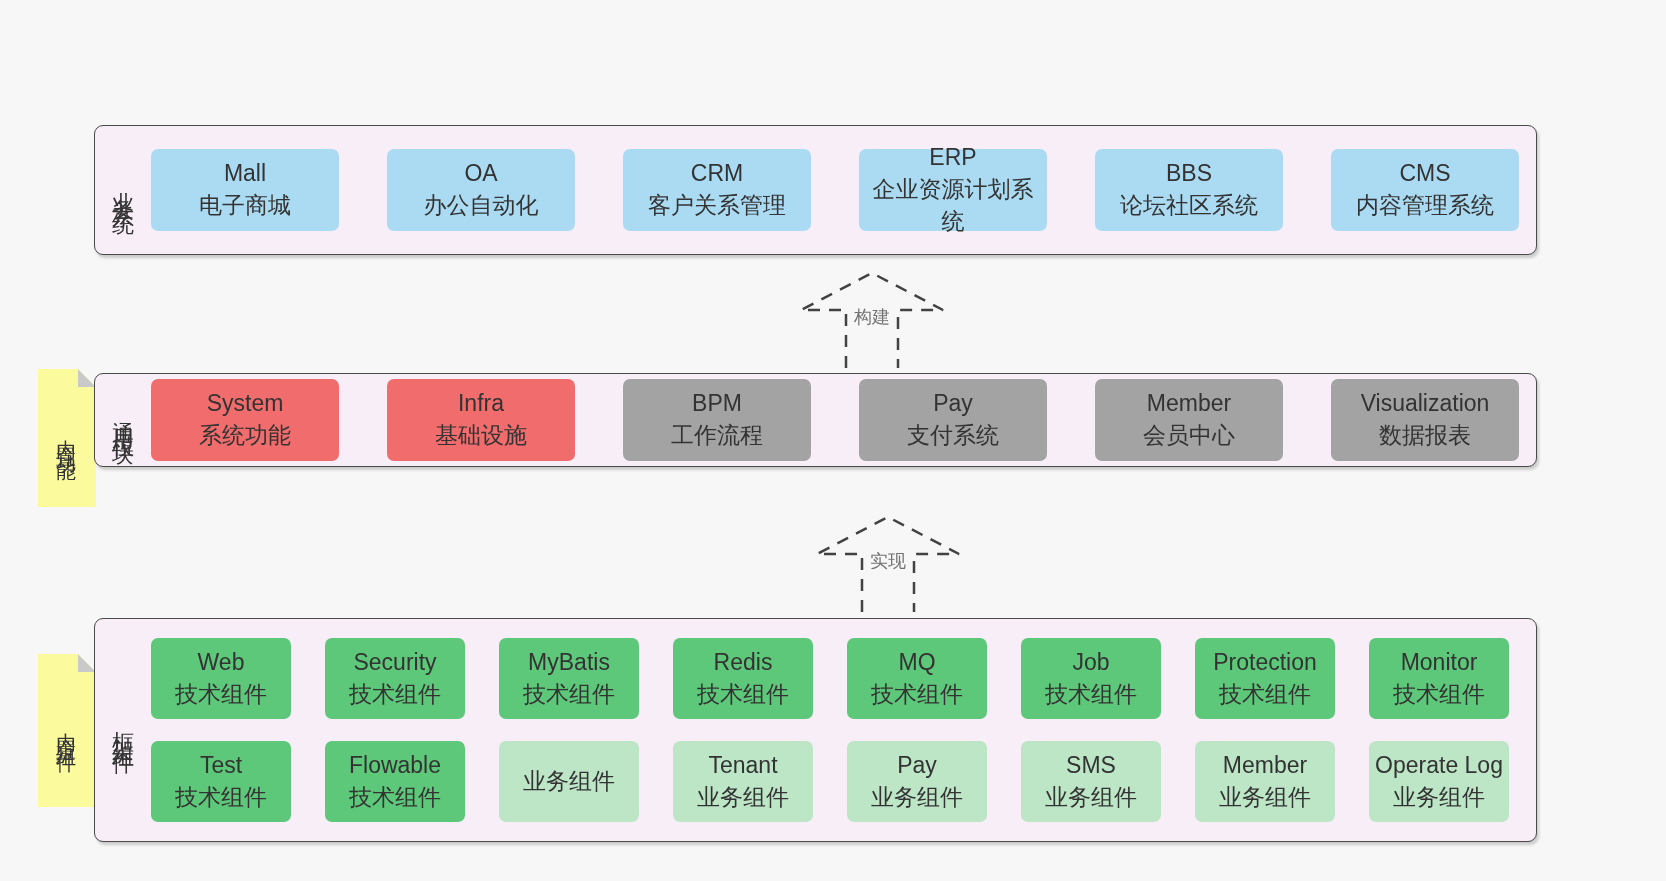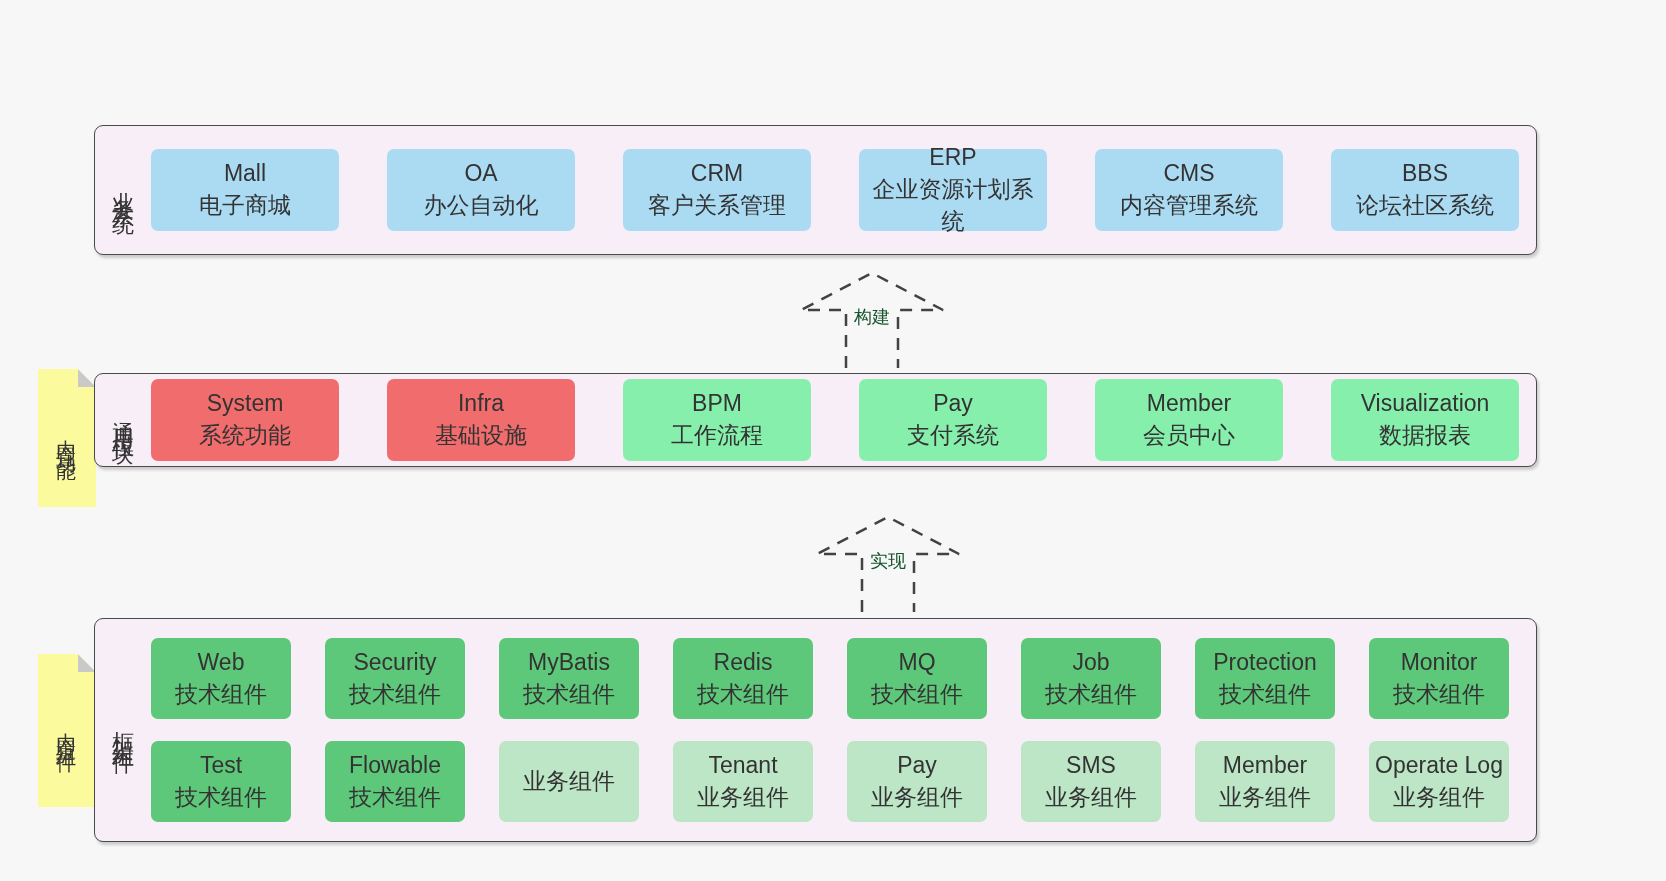--- a/index.html
+++ b/index.html
@@ -26,42 +26,42 @@
   .row8 { display:flex; gap:34px; }
   .col { display:flex; flex-direction:column; gap:22px; }
   .node {
     width:188px; height:82px; border-radius:7px; box-sizing:border-box;
     display:flex; flex-direction:column; align-items:center; justify-content:center;
     font-size:23px; line-height:1.38; text-align:center; padding:2px 6px;
   }
   .sm { width:140px; height:81px; }
   .blue   { background:#ABDBF2; }
   .red    { background:#F16C6C; }
-  .pink   { background:#86efac; }
+  .pink   { background:#a3a3a3; }
   .green  { background:#5EC87A; }
   .lgreen { background:#BDE6C7; }
   .note {
     position:absolute; left:38px; width:58px; background:#FBFB9E; z-index:1;
     clip-path:polygon(0 0, calc(100% - 18px) 0, 100% 18px, 100% 100%, 0 100%);
     display:flex; align-items:center; justify-content:center;
   }
   .note::after {
     content:""; position:absolute; top:0; right:0; width:0; height:0;
     border-left:18px solid #C9C9C9; border-top:18px solid transparent;
   }
   .note span {
     writing-mode:vertical-rl; text-orientation:upright;
     font-size:20px; letter-spacing:7px; color:#333;
   }
   #note-mid { top:369px; height:138px; }
   #note-bot { top:654px; height:153px; }
   .arrow-svg { position:absolute; z-index:0; }
   .arrow-label {
     position:absolute; transform:translateX(-50%); z-index:1;
-    background:#F7F7F7; font-size:18px; padding:0 3px; color:#14532d; white-space:nowrap;
+    background:#F7F7F7; font-size:18px; padding:0 3px; color:#737373; white-space:nowrap;
   }
 </style>
 </head>
 <body>
 
 <div class="container" id="layer-top">
   <div class="layer-label">
     <span>业务系统</span>
   </div>
   <div class="row">
@@ -75,26 +75,26 @@
     </div>
     <div class="node blue">
       <span>CRM</span>
       <span>客户关系管理</span>
     </div>
     <div class="node blue">
       <span>ERP</span>
       <span>企业资源计划系统</span>
     </div>
     <div class="node blue">
+      <span>BBS</span>
+      <span>论坛社区系统</span>
+    </div>
+    <div class="node blue">
       <span>CMS</span>
       <span>内容管理系统</span>
-    </div>
-    <div class="node blue">
-      <span>BBS</span>
-      <span>论坛社区系统</span>
     </div>
   </div>
 </div>
 
 <svg class="arrow-svg" style="left:792px; top:270px;" width="160" height="100">
   <path d="M 54 98 L 54 40 L 9 40 L 80 3 L 151 40 L 106 40 L 106 98" fill="none" stroke="#424242" stroke-width="2.5" stroke-dasharray="12 9"></path>
 </svg>
 <div class="arrow-label" style="left:872px; top:305px;">构建</div>
 
 <div class="note" id="note-mid">

